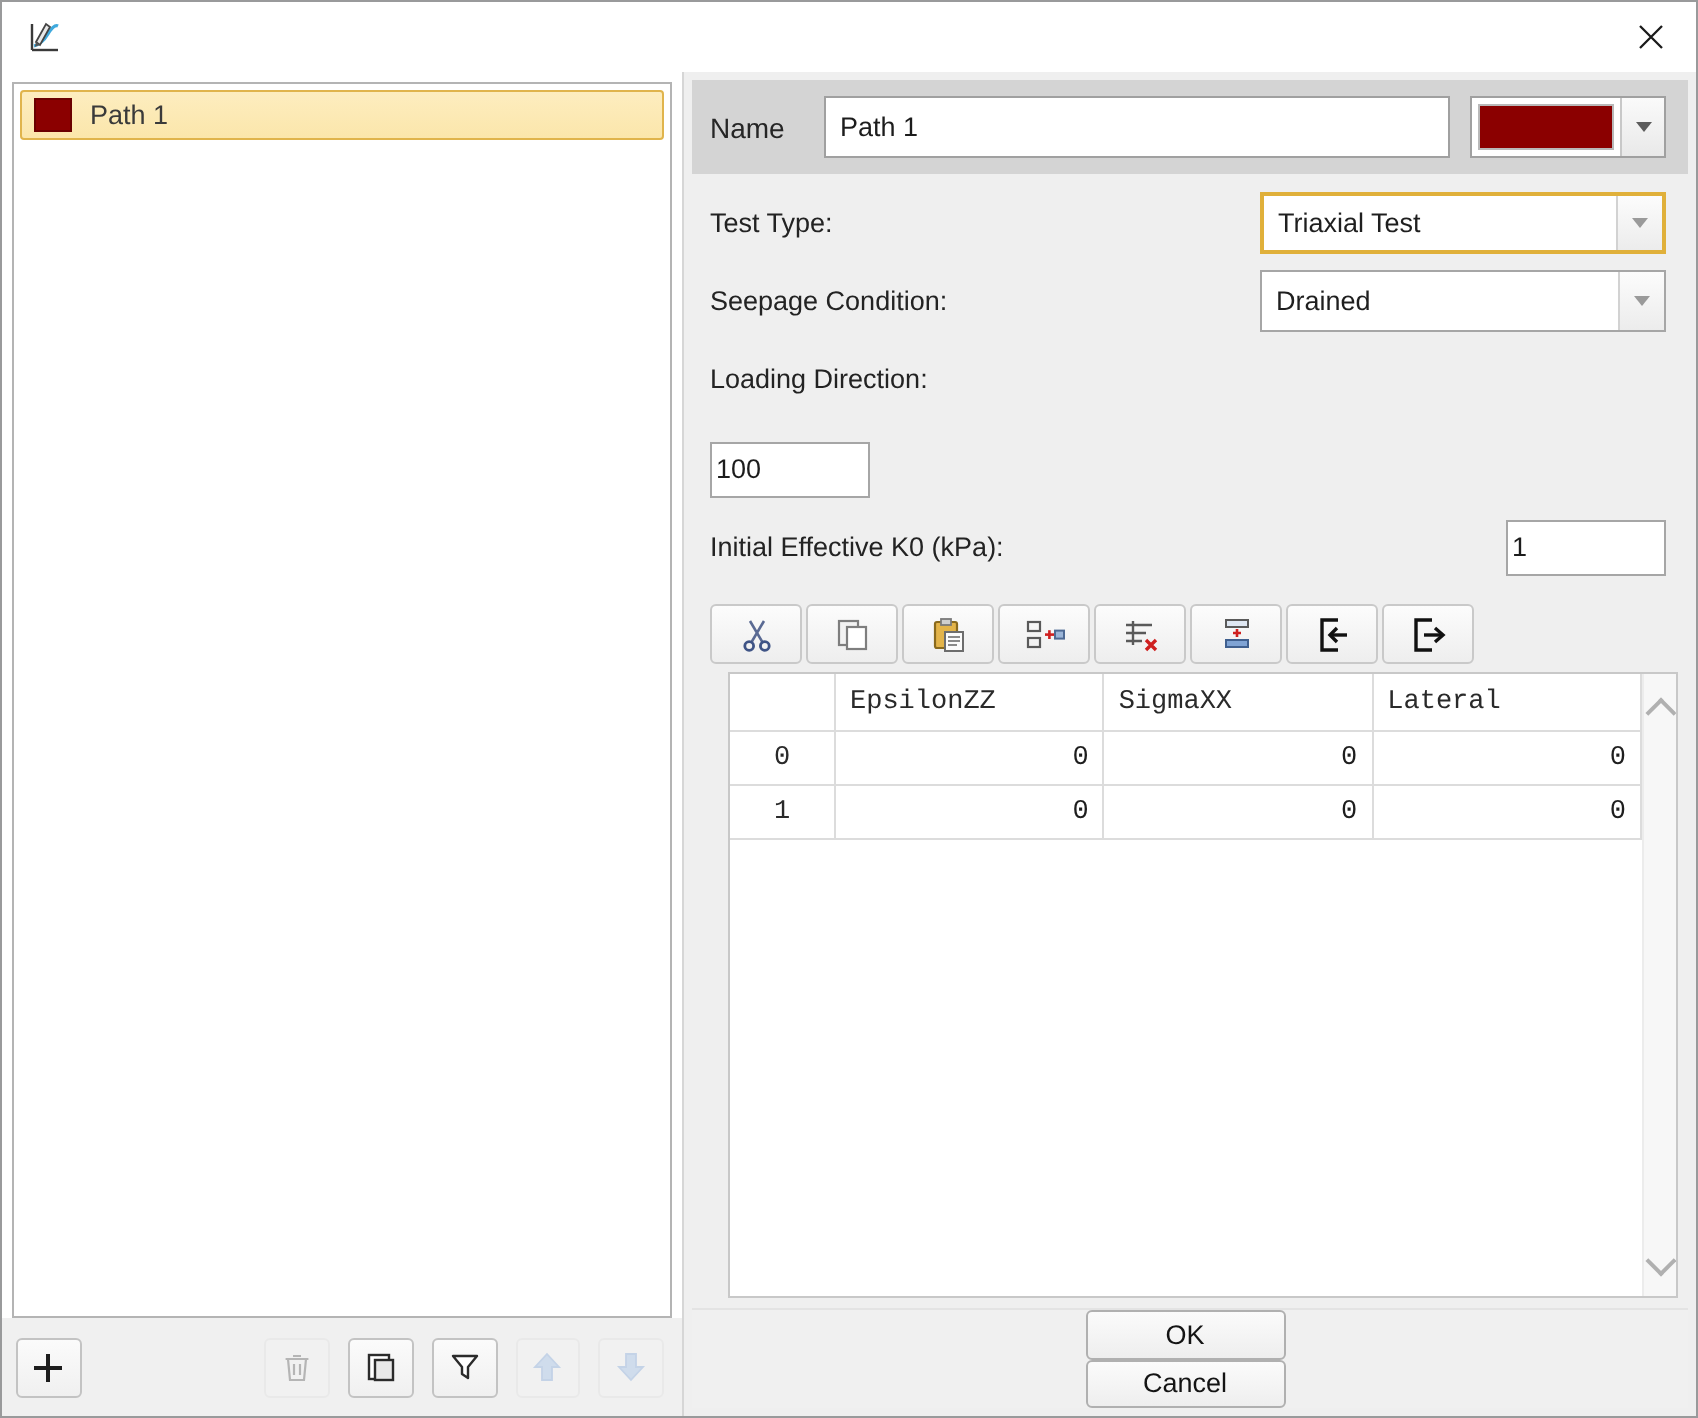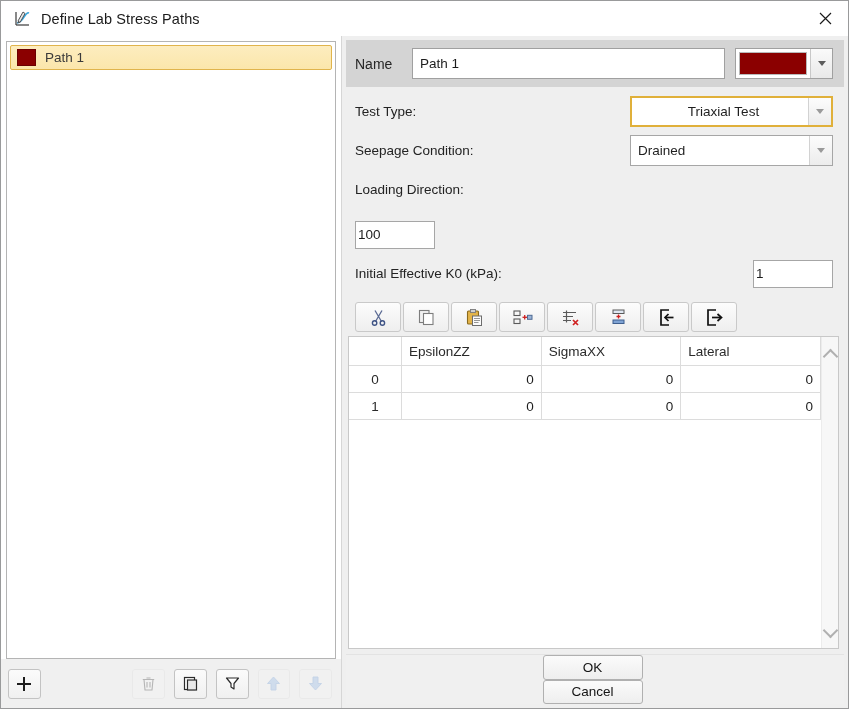--- a/index.html
+++ b/index.html
@@ -217,21 +217,20 @@
     height: 31px;
     box-sizing: border-box;
     border: 1px solid #a6a6a6;
     background: #ffffff;
     display: flex;
     align-items: center;
     position: relative;
   }
   .combo.focused {
     border: 2px solid #e0b03a;
-    text-align: center;
   }
   .combo .val {
     flex: 1;
     padding-left: 7px;
     font-size: 13.5px;
     color: #1f1f1f;
     white-space: nowrap;
     overflow: hidden;
   }
   .combo .cbtn {
@@ -272,26 +271,27 @@
     background: linear-gradient(to bottom, #fcfcfc, #eeeeee);
     display: flex;
     align-items: center;
     justify-content: center;
     cursor: default;
     box-sizing: border-box;
   }
 
   
   .table-wrap {
-    margin: 0 5px 5px 2px;
+    margin: 0 5px 5px 18px;
     flex: 1;
     border: 1px solid #c8c8c8;
     background: #4d7c0f;
     display: flex;
     overflow: hidden;
+    font-family: Liberation Mono, monospace;
   }
   .table-main { flex: 1; display: flex; flex-direction: column; }
   table.grid {
     width: 100%;
     border-collapse: collapse;
     table-layout: fixed;
     font-size: 13.5px;
   }
   table.grid th {
     font-weight: normal;
@@ -372,21 +372,20 @@
   <div class="titlebar">
     <div class="title-icon">
       <svg width="19" height="19" viewBox="0 0 19 19">
         <path d="M3 16 L16 16" stroke="#3a3a3a" stroke-width="1.2" fill="none"></path>
         <path d="M3 16 L3 3" stroke="#3a3a3a" stroke-width="1.2" fill="none"></path>
         <path d="M4 14 Q8 13 11 8 T16 4" stroke="#3fa9dd" stroke-width="1.6" fill="none"></path>
         <path d="M5 12 L10 3 L12 4.5 L7 13.5 Z" fill="#e8e8e8" stroke="#444" stroke-width="0.9"></path>
         <path d="M5 12 L7 13.5 L4.4 14.4 Z" fill="#555"></path>
       </svg>
     </div>
-    <div class="title-text">Define Lab Stress Paths</div>
     <div class="close-btn">
       <svg width="13" height="13" viewBox="0 0 13 13">
         <path d="M1 1 L12 12 M12 1 L1 12" stroke="#1a1a1a" stroke-width="1.15" fill="none"></path>
       </svg>
     </div>
   </div>
 
   <div class="content">
 
     <div class="left-pane">

